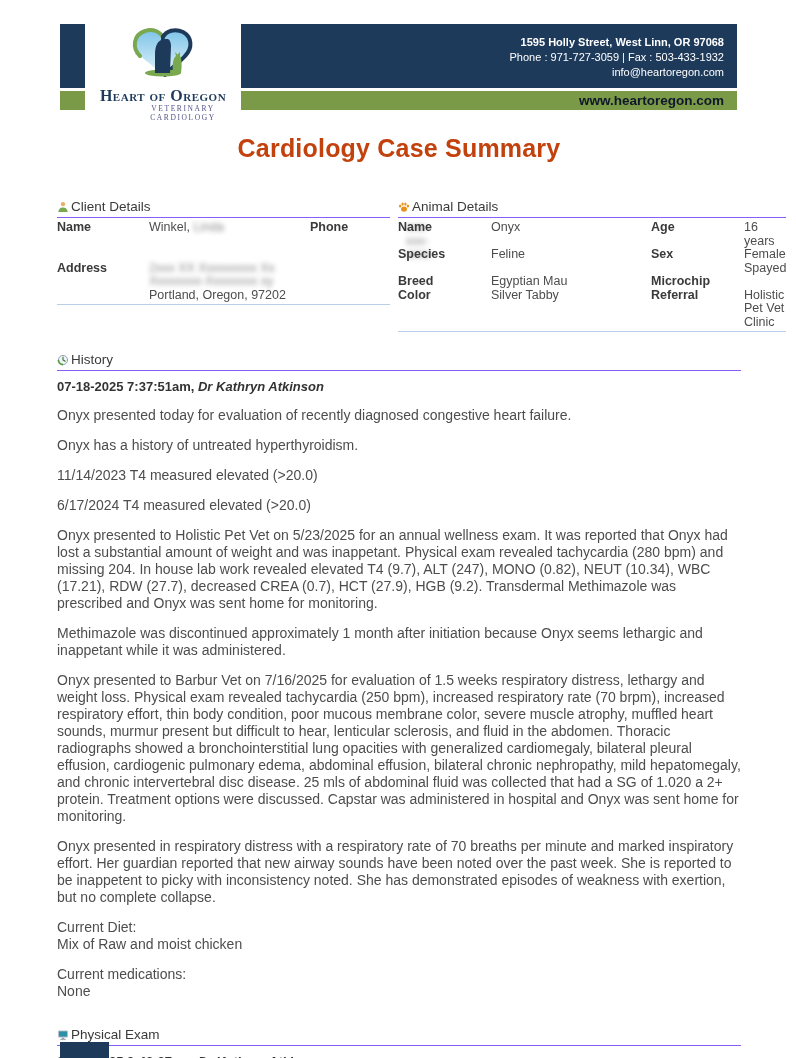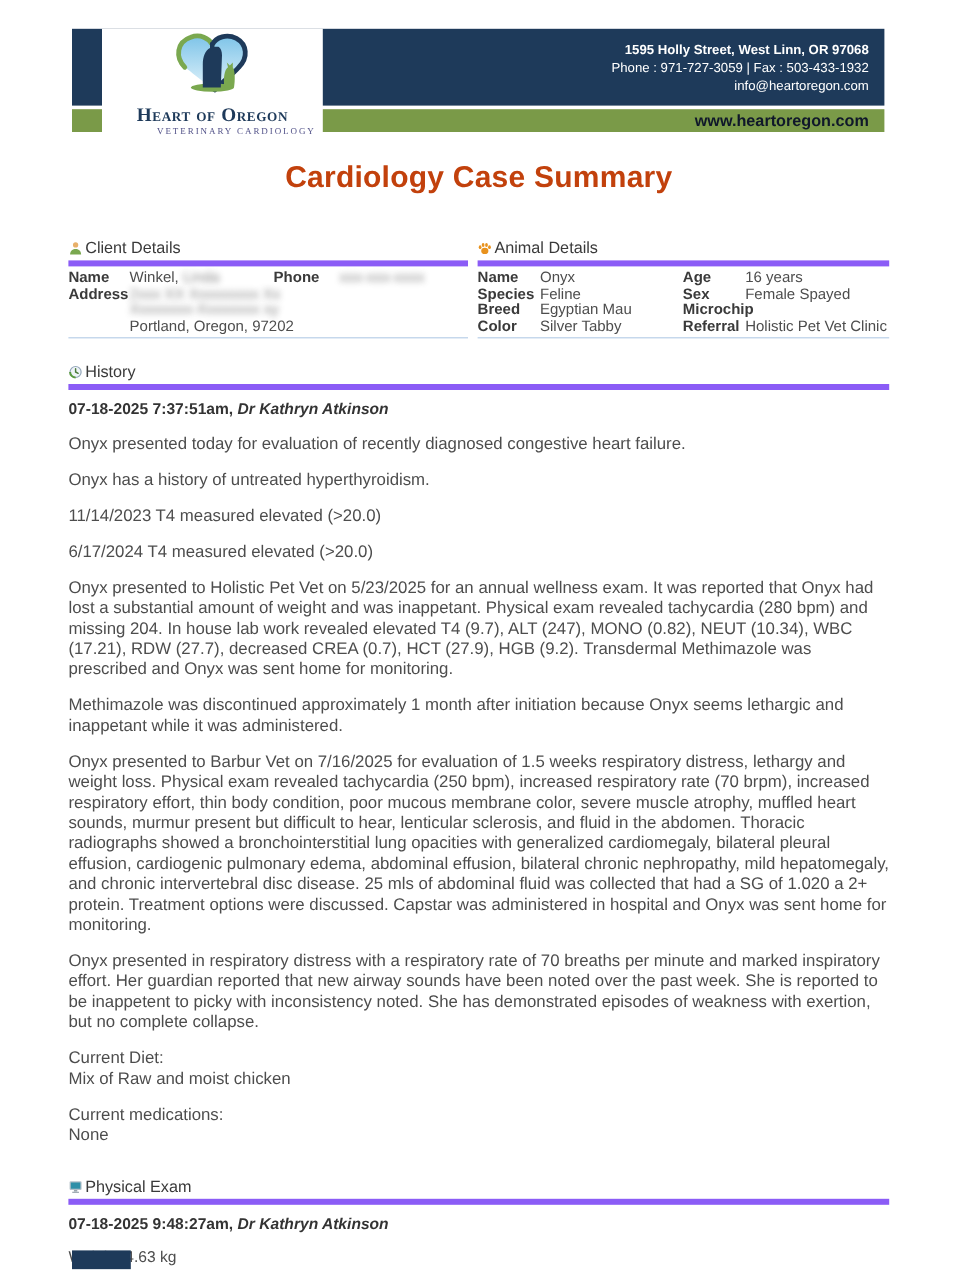--- a/index.html
+++ b/index.html
@@ -4,39 +4,39 @@
 <style>
   * { box-sizing: border-box; margin: 0; padding: 0; }
   html,body { background:#fff; }
   body { font-family: "Liberation Sans", sans-serif; color:#4d4d4d; }
   .page { position:relative; width:796px; height:1058px; background:#fff; overflow:hidden; }
 
   
   .hdr { position:absolute; left:60px; top:24px; width:677px; height:95px; }
   .hdr-navy { position:absolute; left:0; top:0; width:100%; height:64px; background:#1e3a5a; }
   .hdr-green { position:absolute; left:0; top:67px; width:100%; height:19px; background:#7a9a48; }
-  .logo-box { position:absolute; left:25px; top:0; width:184px; height:96px; background:#fff; z-index:2; text-align:center; padding-top:2px; }
+  .logo-box { position:absolute; left:25px; top:0; width:156px; height:96px; background:#fff; z-index:2; text-align:center; padding-top:2px; }
   .logo-title { font-family:"Liberation Serif", serif; font-variant:small-caps; font-size:16px; font-weight:bold; color:#1e3a5a; letter-spacing:.5px; line-height:15px; }
   .logo-sub { font-family:"Liberation Serif", serif; font-size:7.5px; color:#54548a; letter-spacing:1.6px; margin-top:1px;padding-left:40px; }
   .hdr-contact { position:absolute; right:13px; top:11px; z-index:3; text-align:right; color:#fff; font-size:11px; line-height:15px; }
   .hdr-contact .b { font-weight:bold; }
   .hdr-web { position:absolute; right:13px; top:67px; z-index:3; height:19px; line-height:19px; color:#0f172a; font-weight:bold; font-size:13.5px; }
 
   
   .content { position:absolute; left:57px; top:118px; width:684px; }
   h1.doc-title { text-align:center; font-size:25px; font-weight:bold; color:#c2410c; margin-top:16px; letter-spacing:.2px; }
 
   .details-wrap { display:flex; gap:8px; margin-top:36px; }
   .details-col-left { width:333px; }
   .details-col-right { flex:1; }
-  .sec-head { display:flex; align-items:center; gap:2px; font-size:13.5px; color:#3a3a3a; padding-bottom:3px; border-bottom:5px solid #8b5cf6; }
+  .sec-head { display:flex; align-items:center; gap:2px; font-size:13.5px; color:#3a3a3a; padding-bottom:3px; border-bottom:1px solid #8b5cf6; }
   .sec-head svg { flex:0 0 auto; }
 
   .dtable { font-size:12.5px; line-height:13.5px; padding:3px 0 2px; border-bottom:1px solid #b9cfe8; color:#4d4d4d; }
-  .dgrid { display:grid; }
+  .dgrid { display:grid;gap:41px; }
   .client-grid { grid-template-columns:51px 120px 55px 1fr; }
   .animal-grid { grid-template-columns:52px 119px 52px 1fr; }
   .dlabel { font-weight:bold; color:#3a3a3a; white-space:nowrap; }
   .redacted { filter: blur(2.5px); opacity:.65; }
 
   .section { margin-top:20px; }
   .entry-head { margin-top:8px; font-size:13px; font-weight:bold; color:#333; }
   .entry-head em { font-style:italic; }
   .para { font-size:14px; line-height:17px; margin-top:13px; white-space:pre-line; }
   .exam-lines { margin-top:13px; }

